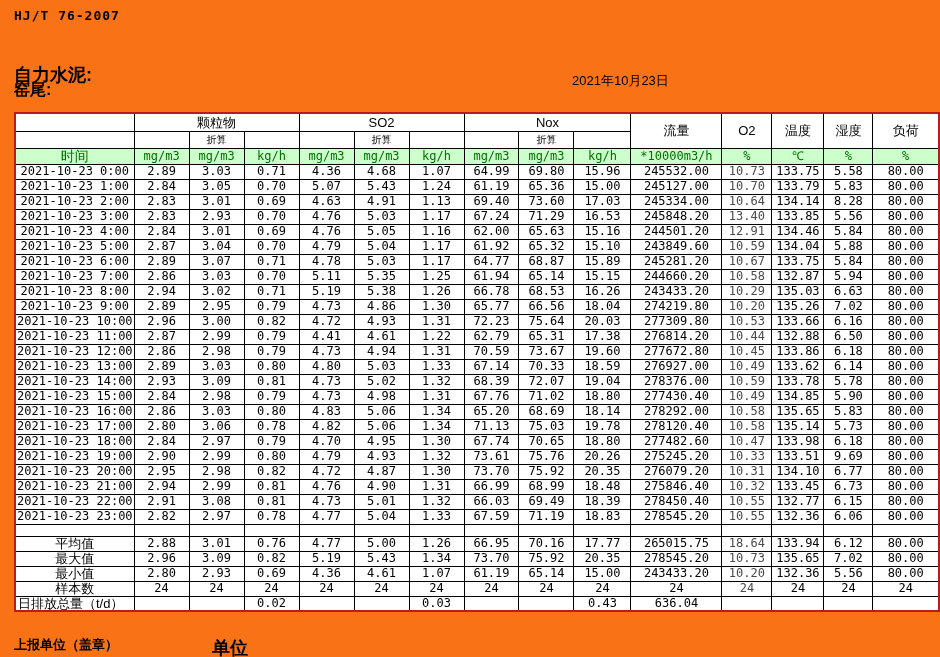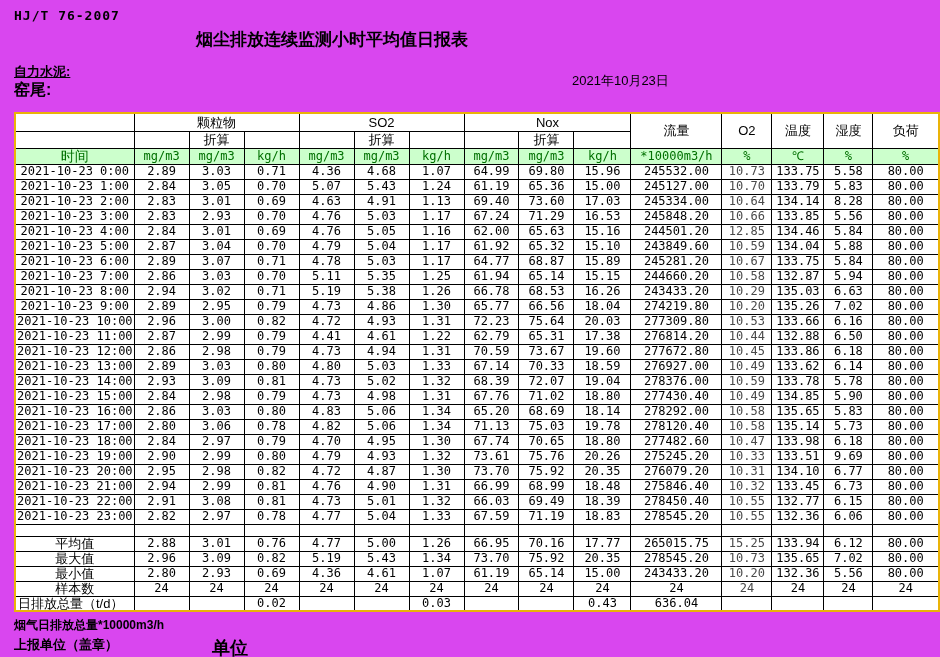--- a/index.html
+++ b/index.html
@@ -1,48 +1,47 @@
 <!DOCTYPE html>
 <html><head>
 <meta charset="utf-8">
 <style>
   * { margin:0; padding:0; box-sizing:border-box; }
   html,body { background:#fff; }
   body { width:940px; height:657px; font-family:"Liberation Sans", sans-serif; color:#000; }
-  .doc { position:relative; width:940px; height:657px; background:#d946ef; overflow:hidden; }
+  .doc { position:relative; width:940px; height:657px; background:#f97316; overflow:hidden; }
 
   .std   { position:absolute; left:14px; top:8px;  font-weight:bold; font-size:13px; letter-spacing:1px; font-family:"DejaVu Sans Mono", monospace; }
   .title { position:absolute; left:0;   top:28px; width:664px; text-align:center; font-weight:bold; font-size:17px; }
-  .company { position:absolute; left:14px; top:63px; font-weight:bold; font-size:13px;text-decoration:underline; }
+  .company { position:absolute; left:14px; top:63px; font-weight:bold; font-size:18px; }
   .location{ position:absolute; left:14px; top:80px; font-weight:bold; font-size:16px; }
   .date  { position:absolute; left:572px; top:72px; font-size:13px; }
 
-  table { position:absolute; left:14px; top:112px; border-collapse:collapse; table-layout:fixed; border:2px solid #eab308; background:#fff; }
+  table { position:absolute; left:14px; top:112px; border-collapse:collapse; table-layout:fixed; border:2px solid #b91c1c; background:#fff; }
   td { border:1px solid #000; font-size:12px; height:15px; line-height:13px; padding:0 1px;
        text-align:center; white-space:nowrap; overflow:hidden;
        font-family:"DejaVu Sans Mono", "Liberation Sans", sans-serif; }
   thead tr.grow td { height:18px; font-size:13px; font-family:"Liberation Sans", sans-serif; }
-  thead tr.srow td { height:17px; font-size:13px; font-family:"Liberation Sans", sans-serif; }
+  thead tr.srow td { height:17px; font-size:10px; font-family:"Liberation Sans", sans-serif; }
   tr.units td { background:#ccffcc; color:#007000; height:16px; }
   tr.units td.time-h { font-size:14px; font-family:"Liberation Sans", sans-serif;margin-left:23px; }
   tbody td.o2col { color:#4a4a4a; }
   tr.spacer td { height:12px; }
   tr.summary-row td.summary-label { font-size:13px; font-family:"Liberation Sans", sans-serif; }
   tr.total-row td.summary-label { text-align:left; padding-left:2px; }
 
   .f-note  { position:absolute; left:14px;  top:617px; font-weight:bold; font-size:12px; }
   .f-report{ position:absolute; left:14px;  top:636px; font-weight:bold; font-size:13px; }
   .f-unit  { position:absolute; left:212px; top:636px; font-weight:bold; font-size:18px; }
 </style>
 </head>
 <body>
 
 <div class="doc">
   <div class="std">HJ/T  76-2007</div>
-  <div class="title">烟尘排放连续监测小时平均值日报表</div>
   <div class="company">自力水泥:</div>
   <div class="location">窑尾:</div>
   <div class="date">2021年10月23日</div>
 
   <table>
     <colgroup>
       <col style="width:112px">
       <col style="width:55px">
         <col style="width:55px">
         <col style="width:55px">
@@ -157,38 +156,38 @@
           <td>2.83</td>
           <td>2.93</td>
           <td>0.70</td>
           <td>4.76</td>
           <td>5.03</td>
           <td>1.17</td>
           <td>67.24</td>
           <td>71.29</td>
           <td>16.53</td>
           <td>245848.20</td>
-          <td class="o2col">10.66</td>
+          <td class="o2col">13.40</td>
           <td>133.85</td>
           <td>5.56</td>
           <td>80.00</td>
         </tr>
         <tr>
           <td>2021-10-23 4:00</td>
           <td>2.84</td>
           <td>3.01</td>
           <td>0.69</td>
           <td>4.76</td>
           <td>5.05</td>
           <td>1.16</td>
           <td>62.00</td>
           <td>65.63</td>
           <td>15.16</td>
           <td>244501.20</td>
-          <td class="o2col">12.85</td>
+          <td class="o2col">12.91</td>
           <td>134.46</td>
           <td>5.84</td>
           <td>80.00</td>
         </tr>
         <tr>
           <td>2021-10-23 5:00</td>
           <td>2.87</td>
           <td>3.04</td>
           <td>0.70</td>
           <td>4.79</td>
@@ -531,21 +530,21 @@
           <td>2.88</td>
           <td>3.01</td>
           <td>0.76</td>
           <td>4.77</td>
           <td>5.00</td>
           <td>1.26</td>
           <td>66.95</td>
           <td>70.16</td>
           <td>17.77</td>
           <td>265015.75</td>
-          <td class="o2col">15.25</td>
+          <td class="o2col">18.64</td>
           <td>133.94</td>
           <td>6.12</td>
           <td>80.00</td>
         </tr>
         <tr class="summary-row">
           <td class="summary-label">最大值</td>
           <td>2.96</td>
           <td>3.09</td>
           <td>0.82</td>
           <td>5.19</td>
@@ -607,16 +606,15 @@
           <td>0.43</td>
           <td>636.04</td>
           <td class="o2col"></td>
           <td></td>
           <td></td>
           <td></td>
         </tr>
       </tbody>
   </table>
 
-  <div class="f-note">烟气日排放总量*10000m3/h</div>
   <div class="f-report">上报单位（盖章）</div>
   <div class="f-unit">单位</div>
 </div>
 
 </body></html>

